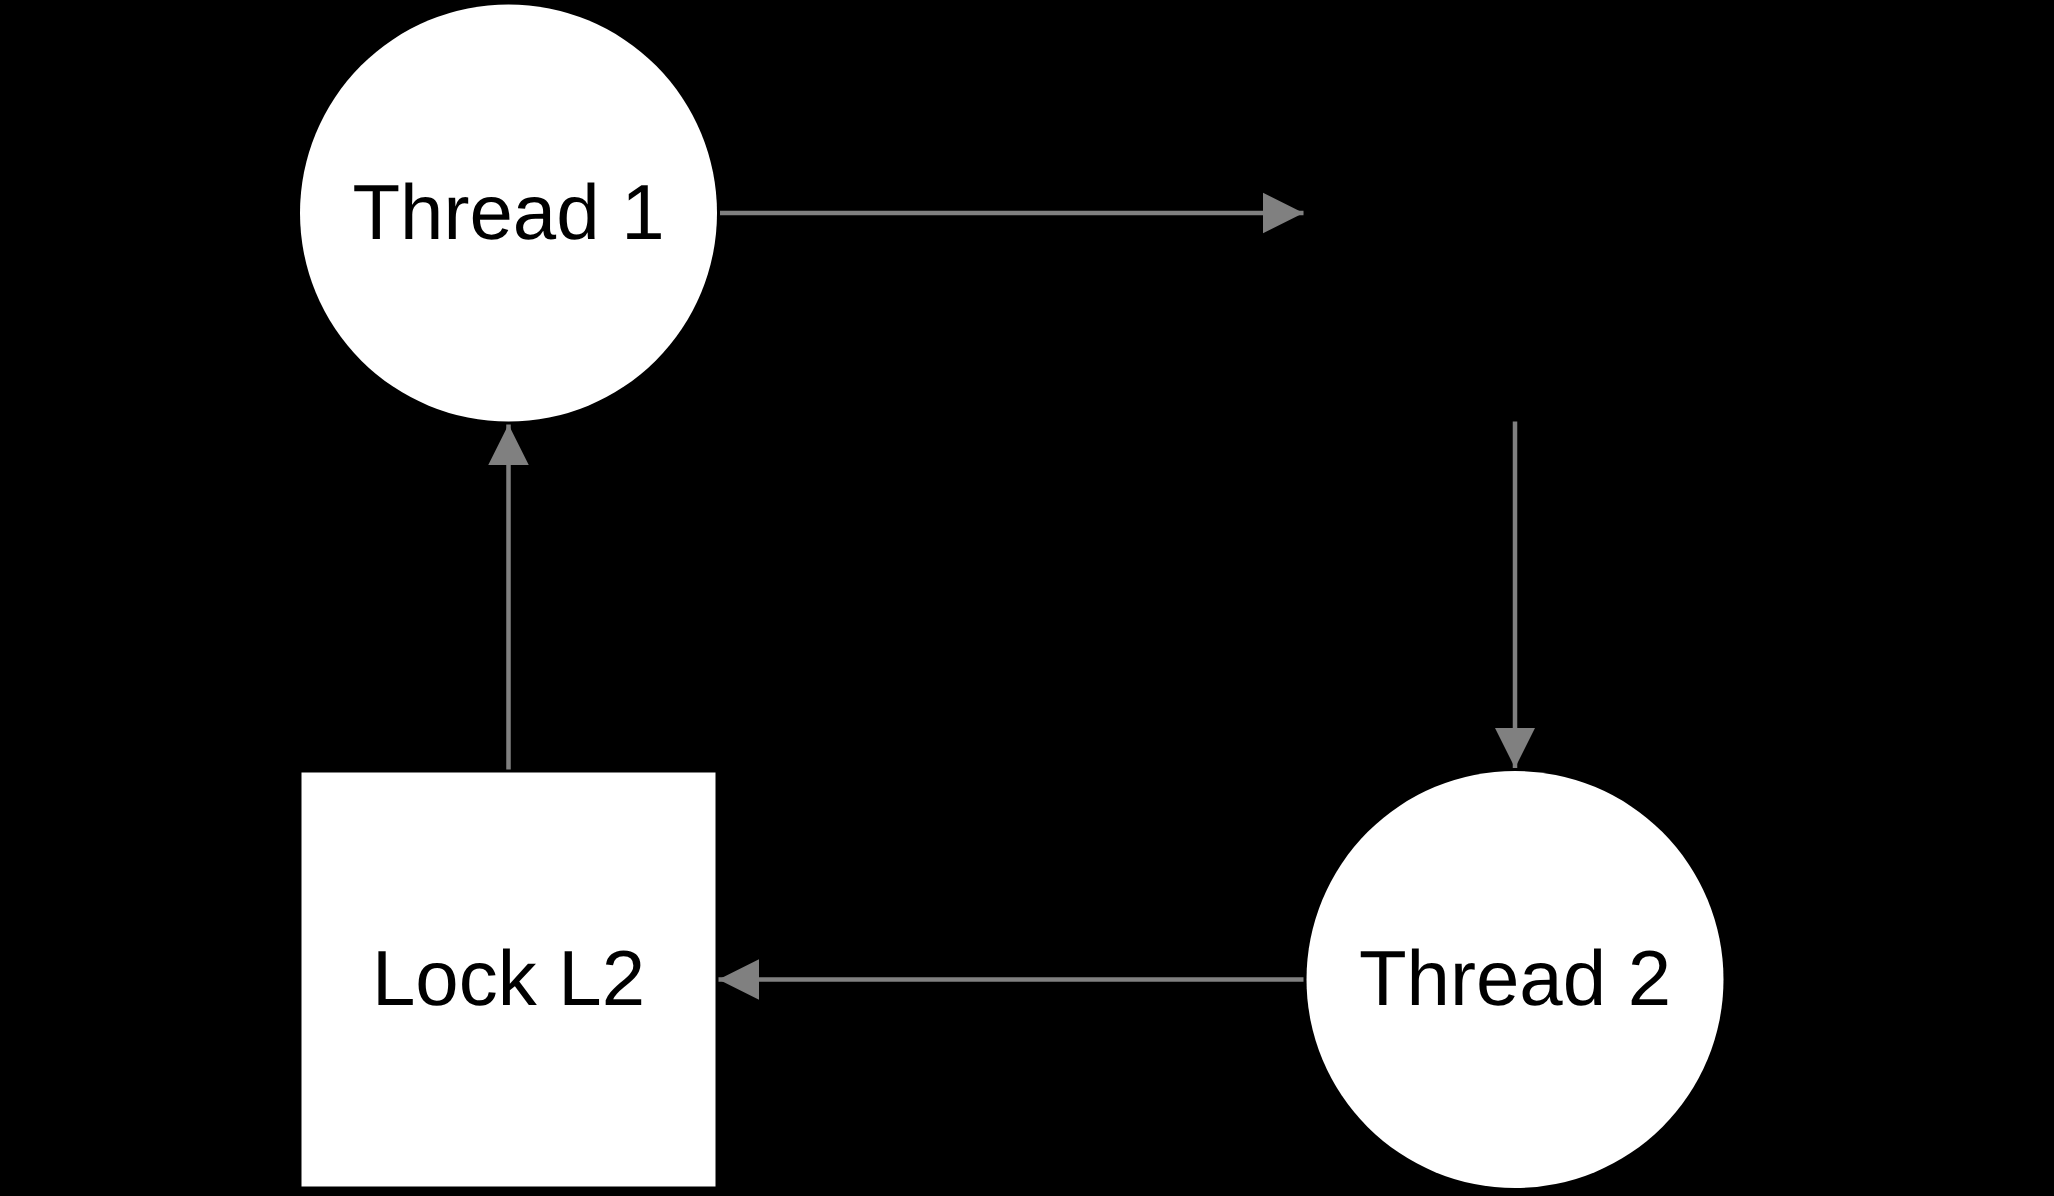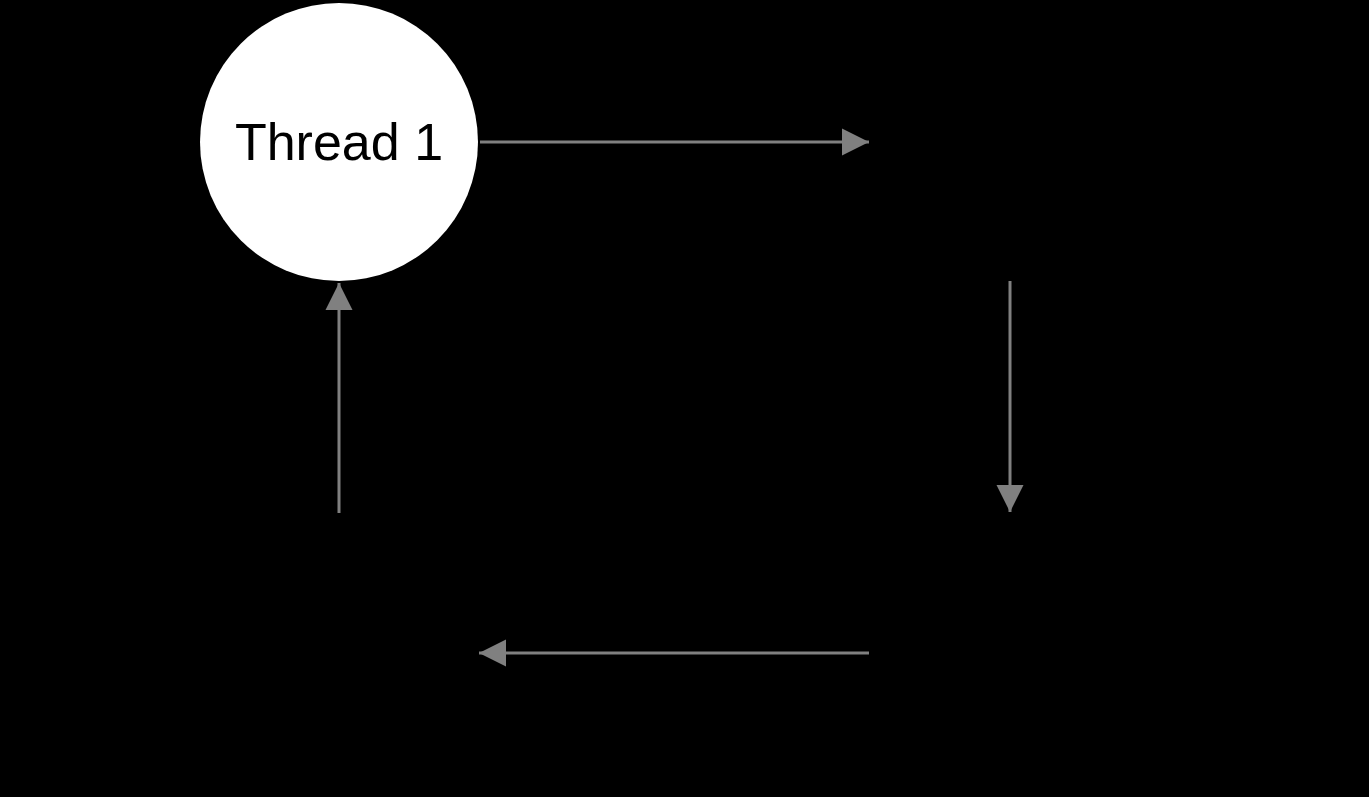--- a/index.html
+++ b/index.html
@@ -60,15 +60,21 @@
     <line class="edge" x1="1010" y1="281" x2="1010" y2="512" marker-end="url(#arrowhead)"></line>
     <line class="edge" x1="869" y1="653" x2="479" y2="653" marker-end="url(#arrowhead)"></line>
     <line class="edge" x1="339" y1="513" x2="339" y2="283" marker-end="url(#arrowhead)"></line>
   </svg>
 
   <div class="node circle" id="node-thread1">
     <span>Thread 1</span>
   </div>
 
 
+  <div class="node circle" id="node-thread2">
+    <span>Thread 2</span>
+  </div>
 
+  <div class="node square" id="node-lockL2">
+    <span>Lock L2</span>
+  </div>
 
 </div>
 
 </body></html>

